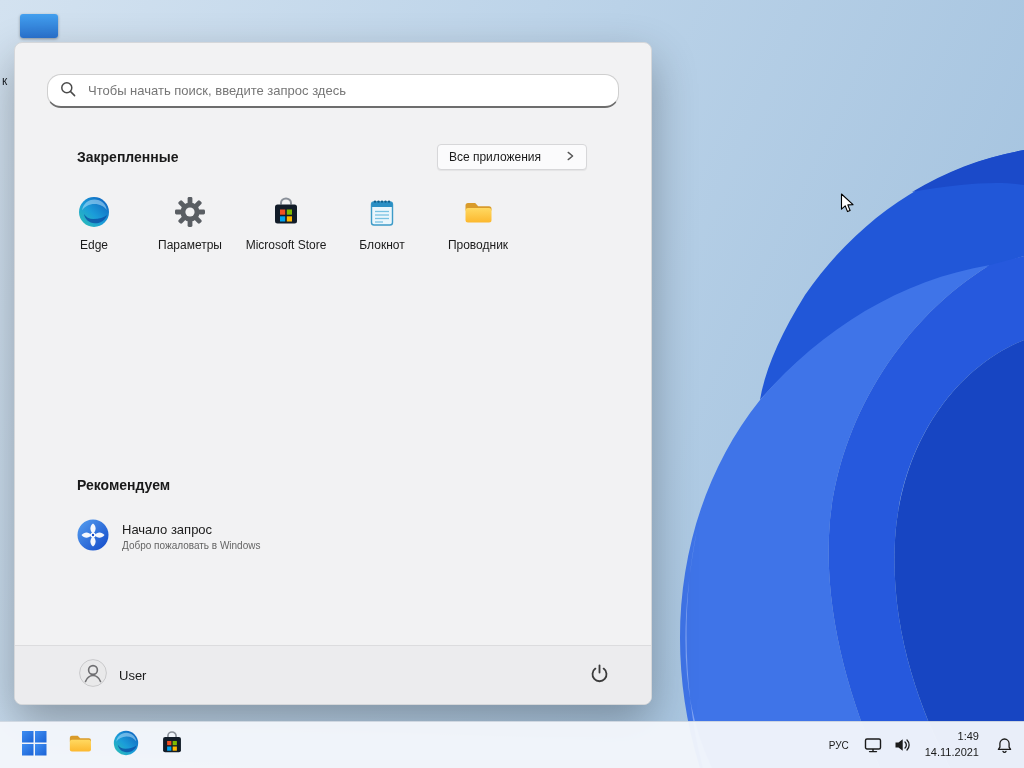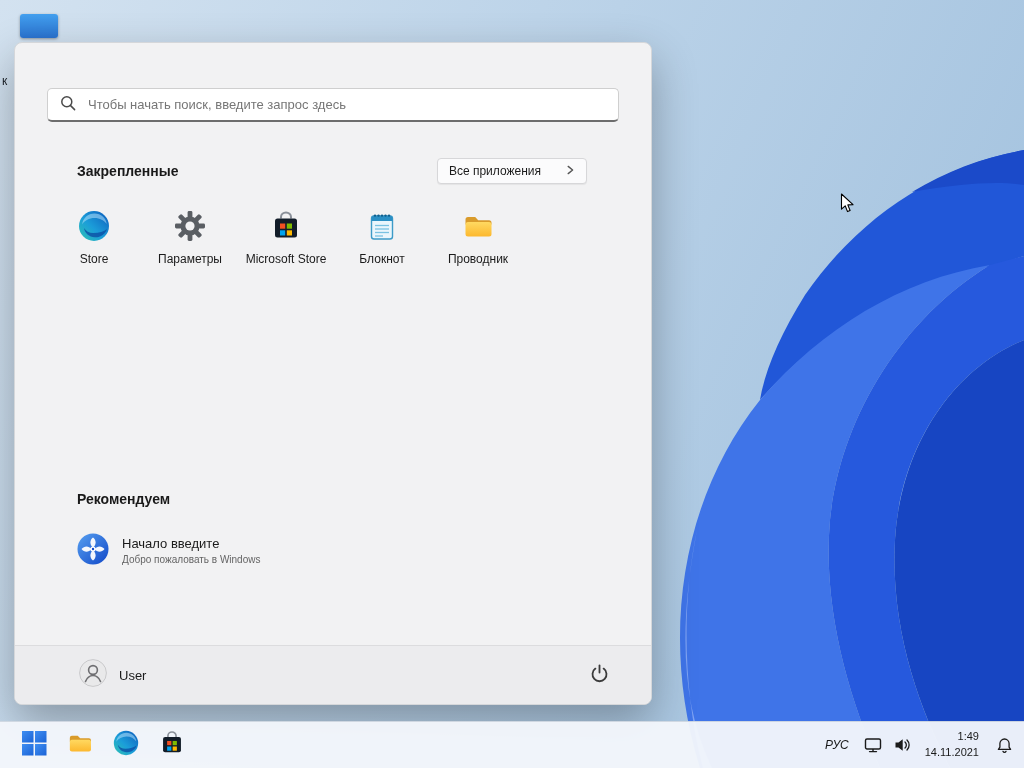--- a/index.html
+++ b/index.html
@@ -11,23 +11,23 @@
 
   
   .win-fragment{position:absolute;left:20px;top:14px;width:38px;height:24px;z-index:1;
     background:linear-gradient(#43a0ef,#2a72cf);border-radius:3px;box-shadow:0 1px 3px rgba(0,0,0,.35);}
   .desk-fragment{position:absolute;left:2px;top:74px;z-index:1;font-size:12px;color:#20262d;}
 
   
   .smenu{position:absolute;left:14px;top:42px;width:638px;height:663px;z-index:10;
     background:#f2f2f3;border:1px solid #d5d7da;border-radius:8px;box-sizing:border-box;
     box-shadow:0 18px 45px rgba(0,0,0,.30);display:flex;flex-direction:column;}
-  .search-box{display:flex;align-items:center;gap:10px;margin:45px 32px 0;height:34px;
+  .search-box{display:flex;align-items:center;gap:10px;margin:31px 32px 0;height:34px;
     background:#ffffff;border:1px solid #cfcfcf;border-bottom:2px solid #6d6d6d;
-    border-radius:5px;padding:0 12px;box-sizing:border-box;}
+    border-radius:14px;padding:0 12px;box-sizing:border-box;}
   .search-box input{flex:1;border:none;outline:none;background:transparent;
     font-size:13px;color:#333;font-family:inherit;}
   .search-box input::placeholder{color:#767676;}
 
   .section-head{display:flex;align-items:center;justify-content:space-between;
     margin:36px 64px 0 62px;}
   .section-title{font-size:14px;font-weight:bold;color:#191919;}
   .all-apps-btn{display:flex;align-items:center;gap:25px;background:#fbfbfc;
     border:1px solid #d7d7d9;border-radius:4px;padding:5px 11px;font-size:12px;color:#1b1b1b;
     box-shadow:0 1px 1px rgba(0,0,0,.06);cursor:default;}
@@ -47,21 +47,21 @@
   .user-chip{display:flex;align-items:center;gap:12px;}
   .user-name{font-size:13px;color:#1b1b1b;}
   .power-btn{width:32px;height:32px;display:flex;align-items:center;justify-content:center;border-radius:4px;}
 
   
   .taskbar{position:absolute;left:0;right:0;bottom:0;height:46px;z-index:20;
     background:rgba(243,246,251,.96);border-top:1px solid rgba(110,130,155,.25);}
   .tb-left{position:absolute;left:14px;top:3px;display:flex;gap:6px;}
   .tb-btn{width:40px;height:40px;display:flex;align-items:center;justify-content:center;border-radius:5px;}
   .tb-right{position:absolute;right:4px;top:0;height:100%;display:flex;align-items:center;gap:2px;}
-  .tb-lang{font-size:12px;color:#1a1a1a;padding:0 9px;font-style:italic;}
+  .tb-lang{font-size:10px;color:#1a1a1a;padding:0 9px;}
   .tray-ic{width:27px;height:28px;display:flex;align-items:center;justify-content:center;}
   .tb-clock{text-align:right;font-size:11px;line-height:1.45;color:#1a1a1a;padding:0 7px;}
   .tb-bell{width:32px;height:28px;display:flex;align-items:center;justify-content:center;}
 
   .cursor{position:absolute;left:840px;top:193px;z-index:50;}
 </style>
 </head>
 <body>
 
 <div class="screen">
@@ -114,21 +114,21 @@
               <stop offset="0" stop-color="#2fc3b2"></stop>
                   <stop offset="0.45" stop-color="#1b9dd9"></stop>
                   <stop offset="1" stop-color="#0d5bbc"></stop>
             </linearGradient>
               </defs>
             <circle cx="16" cy="16" r="15" fill="url(#egA)"></circle>
             <path d="M29 19c-1.5 5-6.5 8.5-12 8.3C11 27 6.6 23 6 18c1.8 3 5.2 5 9.2 5 6 0 10.8-1.6 13.8-4z" fill="#0b4aa2" opacity="0.75"></path>
             <path d="M4 14.5C5 8 10 3.5 16.5 3.5 23 3.5 28 8 28.7 14c-2.5-3.6-7-6-12.2-6-5.3 0-9.9 2.6-12.5 6.5z" fill="#bfe9ff" opacity="0.5"></path>
           </svg>
         </span>
-        <span class="app-label">Store</span>
+        <span class="app-label">Edge</span>
       </div>
 
       <div class="tile">
         <span>
           <svg width="32" height="32" viewBox="0 0 32 32">
             <g fill="#5a5e63">
               <rect x="13.6" y="1" width="4.8" height="7" rx="1.4"></rect>
               <rect x="13.6" y="1" width="4.8" height="7" rx="1.4" transform="rotate(45 16 16)"></rect>
               <rect x="13.6" y="1" width="4.8" height="7" rx="1.4" transform="rotate(90 16 16)"></rect>
               <rect x="13.6" y="1" width="4.8" height="7" rx="1.4" transform="rotate(135 16 16)"></rect>
@@ -213,21 +213,21 @@
             <path d="M16 4.5 c3.5 2.8 3.5 7.2 0 10 -3.5 -2.8 -3.5 -7.2 0 -10z"></path>
             <path d="M16 4.5 c3.5 2.8 3.5 7.2 0 10 -3.5 -2.8 -3.5 -7.2 0 -10z" transform="rotate(90 16 16)"></path>
             <path d="M16 4.5 c3.5 2.8 3.5 7.2 0 10 -3.5 -2.8 -3.5 -7.2 0 -10z" transform="rotate(180 16 16)"></path>
             <path d="M16 4.5 c3.5 2.8 3.5 7.2 0 10 -3.5 -2.8 -3.5 -7.2 0 -10z" transform="rotate(270 16 16)"></path>
           </g>
           <circle cx="16" cy="16" r="2.6" fill="#ffffff"></circle>
           <circle cx="16" cy="16" r="1.2" fill="#1148c8"></circle>
         </svg>
       </span>
       <div class="rec-text">
-        <div class="rec-title">Начало введите</div>
+        <div class="rec-title">Начало запрос</div>
         <div class="rec-sub">Добро пожаловать в Windows</div>
       </div>
     </div>
 
     <div class="smenu-footer">
       <div class="user-chip">
         <span>
           <svg width="28" height="28" viewBox="0 0 28 28">
             <circle cx="14" cy="14" r="13.4" fill="#e9e9ea" stroke="#c9c9cb" stroke-width="1"></circle>
             <circle cx="14" cy="11" r="4.4" fill="none" stroke="#6f6f72" stroke-width="1.6"></circle>

